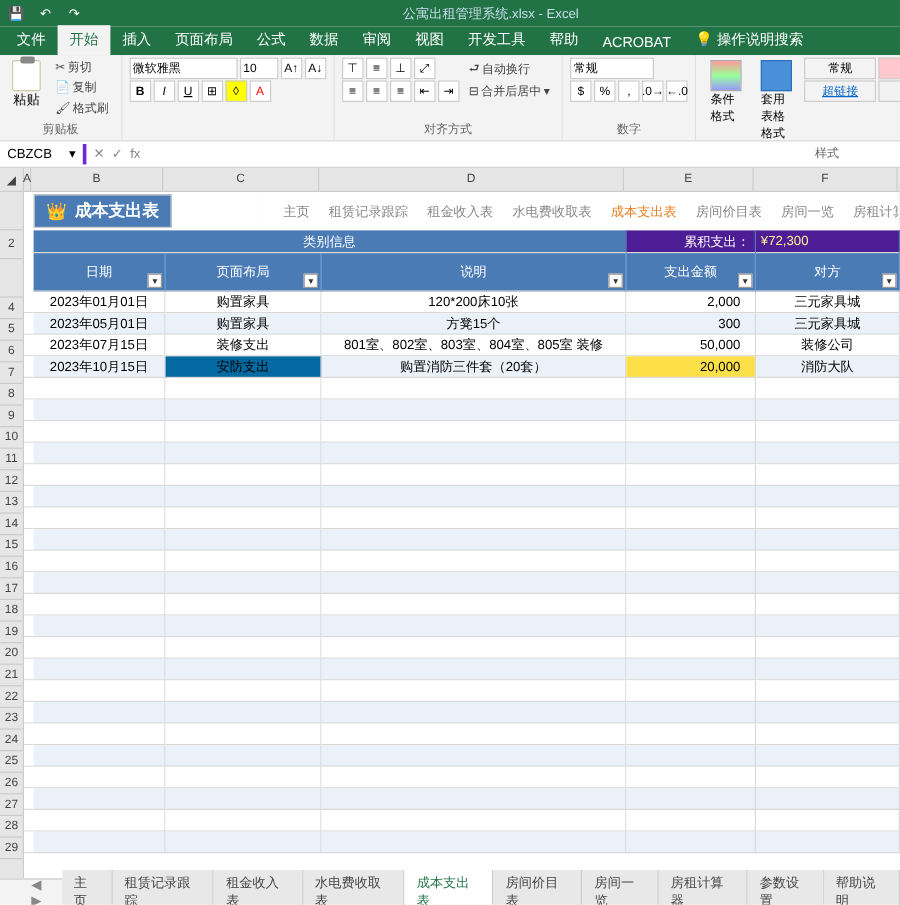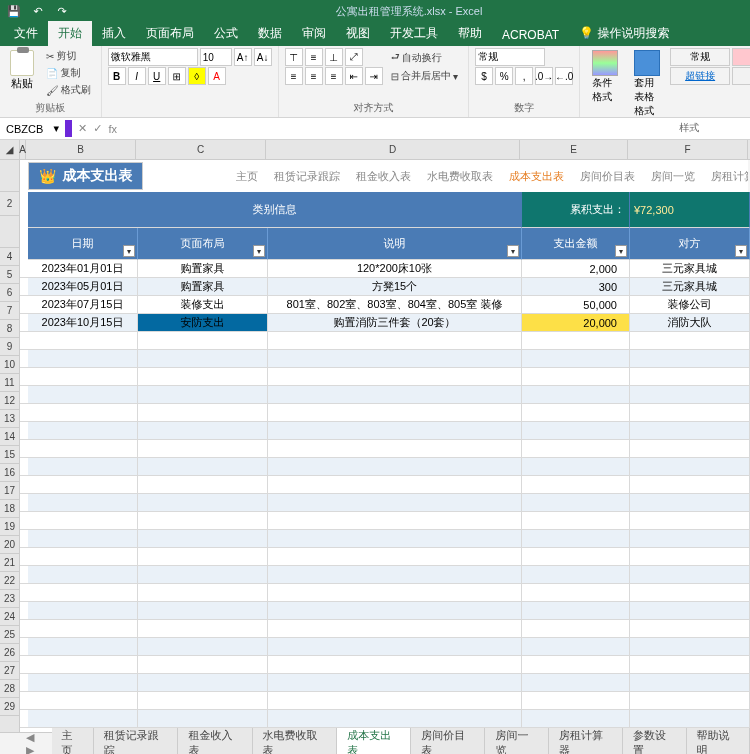--- a/index.html
+++ b/index.html
@@ -29,49 +29,49 @@
 .fontsel.size { width: 32px; }
 .ic-sq { width: 18px; height: 18px; border: 1px solid #ccc; display: inline-flex; align-items: center; justify-content: center; font-size: 10px; background: #fff; }
 .bigbtn { display: flex; flex-direction: column; align-items: center; padding: 2px 6px; font-size: 10px; }
 .bigbtn .bic { width: 26px; height: 26px; }
 .cond-fmt .bic { background: linear-gradient(#f99, #9f9, #99f); border: 1px solid #aaa; }
 .tbl-fmt .bic { background: #4a90d9; border: 1px solid #2a70b9; }
 .link-txt { color: #0066cc; text-decoration: underline; font-size: 11px; }
 .style-box { border: 1px solid #ccc; padding: 1px 6px; font-size: 10px; width: 60px; text-align: center; }
 
 .fbar { display: flex; height: 22px; border-bottom: 1px solid #d4d4d4; align-items: center; background: #fff; }
-.namebox { width: 72px; border-right: 7px solid #6d28d9; padding: 2px 6px; font-size: 11px; display: flex; align-items: center; justify-content: space-between; }
+.namebox { width: 72px; border-right: 3px solid #6d28d9; padding: 2px 6px; font-size: 11px; display: flex; align-items: center; justify-content: space-between; }
 .fx-area { display: flex; align-items: center; gap: 6px; padding: 0 6px; color: #888; }
 
 .sheet { position: relative; height: 592px; overflow: hidden; display: flex; }
 .rowhdrs { width: 24px; background: #e6e6e6; border-right: 1px solid #ccc; }
 .rowhdr { height: 18px; border-bottom: 1px solid #ccc; text-align: center; font-size: 10px; color: #444; display: flex; align-items: center; justify-content: center; }
 .rowhdr.first { height: 20px; }
 .rowhdr.tall { height: 32px; }
 .rowhdr.med { height: 24px; }
 .grid { flex: 1; position: relative; }
 .colhdrs { display: flex; height: 20px; background: #e6e6e6; border-bottom: 1px solid #ccc; }
 .colhdr { border-right: 1px solid #ccc; text-align: center; font-size: 10px; color: #444; display: flex; align-items: center; justify-content: center; }
 .cB { width: 110px; } .cC { width: 130px; } .cD { width: 254px; } .cE { width: 108px; } .cF { width: 120px; }
 
 .row { display: flex; height: 18px; }
 .row.tall { height: 32px; }
-.row.med { height: 36px; }
+.row.med { height: 19px; }
 .cell { border-right: 1px solid #d9d9d9; border-bottom: 1px solid #d9d9d9; display: flex; align-items: center; padding: 0 4px; font-size: 11px; overflow: hidden; white-space: nowrap; }
 
 .title-row { background: #f5f5f5; }
 .title-row .cell { border: none; background: #fff; }
 .title-badge { background: #4a7bb5; color: #fff; padding: 4px 10px; display: flex; align-items: center; gap: 6px; font-size: 14px; font-weight: bold; border: 1px solid #ccc; }
 .crown { color: #fc0; font-size: 14px; }
 .navlinks { display: flex; gap: 16px; font-size: 11px; }
 .navlinks span { color: #888; }
 .navlinks span.active { color: #e67e22; }
 
 .cat-row .cell { background: #4a7bb5; color: #fff; justify-content: center; border-right: 1px solid #4a7bb5; }
-.cat-row .sum { background: #0f766e; }
+.cat-row .sum { background: #4c1d95; }
 .cat-row .sumv { color: #ffeb99; }
 
 .hdr-row .cell { background: #4a7bb5; color: #fff; justify-content: center; position: relative; border-right: 1px solid #6a9bd5; }
 .hdr-row .drop { position: absolute; right: 2px; bottom: 2px; width: 12px; height: 12px; background: #fff; color: #333; font-size: 8px; display: flex; align-items: center; justify-content: center; border: 1px solid #999; }
 
 .data-row .cell { justify-content: center; }
 .data-row:nth-child(odd) .cell { background: #eaf1f8; }
 .data-row:nth-child(even) .cell { background: #fff; }
 .data-row .cE { justify-content: flex-end; padding-right: 12px; }
 

